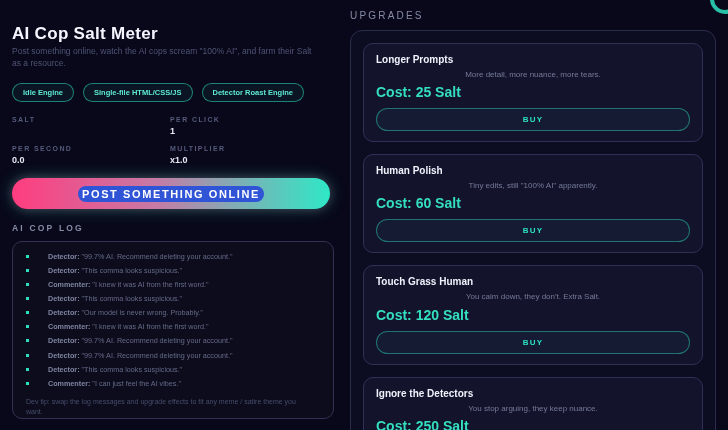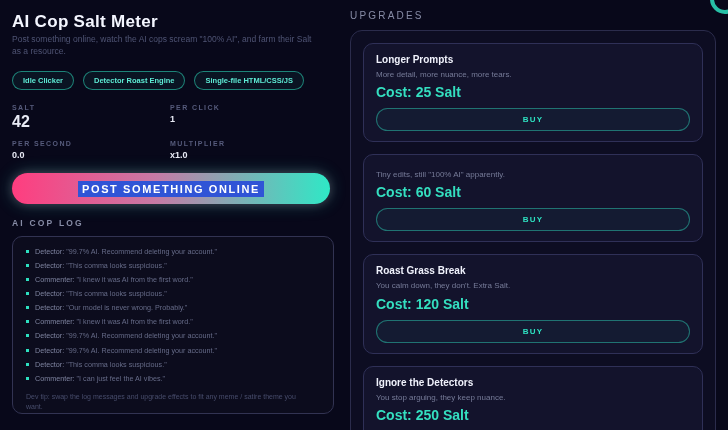--- a/index.html
+++ b/index.html
@@ -9,21 +9,21 @@
     font-family: "Liberation Sans", sans-serif;
     overflow: hidden;
     position: relative;
   }
   .deco-ring {
     position: absolute; top: -16px; right: -12px;
     width: 30px; height: 30px; border-radius: 50%;
     border: 4px solid #2de0c0; opacity: .85;
   }
   
-  .left-col { position: absolute; left: 12px; top: 12px; width: 322px; }
+  .left-col { position: absolute; left: 12px; top: 24px; width: 322px; }
   .page-title { color: #f4f6ff; font-size: 17px; font-weight: bold; letter-spacing: .3px; }
   .subtitle { margin-top: 1px; color: #4f5474; font-size: 8.5px; line-height: 1.45; width: 310px; }
   .badges { display: flex; gap: 9px; margin-top: 13px; }
   .badge {
     border: 1px solid rgba(46,224,192,.55);
     background: rgba(46,224,192,.06);
     color: #5eead4; font-size: 7.5px; font-weight: bold;
     padding: 4px 10px; border-radius: 999px; white-space: nowrap;
   }
   .stats { display: grid; grid-template-columns: 158px 1fr; row-gap: 9px; margin-top: 14px; }
@@ -32,75 +32,74 @@
   .stat-value.big { font-size: 16px; margin-top: 2px; }
   .post-btn {
     display: block; width: 318px; height: 31px; margin-top: 13px;
     border: none; border-radius: 16px; cursor: pointer;
     background: linear-gradient(90deg, #ff3d7f 0%, #c77aa5 45%, #2fe8c6 100%);
     box-shadow: 0 0 16px rgba(46,232,198,.35), 0 0 10px rgba(255,61,127,.25);
     text-align: center;
   }
   .post-btn span {
     color: #ffffff; font-size: 11px; font-weight: bold; letter-spacing: 1.6px;
-    background: #3054d6; padding: 2px 4px;
+    background: #3054d6; padding: 2px 4px; border-radius: 8px;
   }
   .log-title { margin-top: 14px; color: #878ca6; font-size: 8.5px; font-weight: bold; letter-spacing: 2.2px; }
   .log-panel {
     margin-top: 8px; border: 1px solid #323352; border-radius: 10px;
     background: rgba(14,14,32,.7); padding: 11px 13px; height: 178px;
   }
   .log-entry { display: flex; align-items: baseline; margin-bottom: 5.5px; }
   .log-bullet { width: 3px; height: 3px; background: #2de0c0; flex: 0 0 3px; margin-right: 6px; transform: translateY(-1px); }
   .log-text { font-size: 7.2px; line-height: 1.2; }
-  .log-source { color: #7f84a0; font-weight: normal; }
+  .log-source { color: #7f84a0; font-weight: bold; margin-left: 13px; }
   .log-message { color: #666b88; }
   .dev-tip { margin-top: 8px; color: #474c6b; font-size: 7px; line-height: 1.5; width: 280px; }
   
   .right-col { position: absolute; left: 350px; top: 10px; width: 366px; }
   .upgrades-title { color: #878ca6; font-size: 10px; font-weight: normal; letter-spacing: 2.2px; }
   .upgrades-panel {
     margin-top: 9px; border: 1px solid #2b2c4c; border-radius: 12px;
     background: #0d0d22; padding: 12px; 
   }
   .cards-grid { display: grid; grid-template-columns: 1fr; gap: 12px; }
   .card {
     border: 1px solid #2f3057; border-radius: 10px;
     background: #13132c; padding: 10px 12px; min-height: 86px;
   }
   .card-title { color: #f0f2fc; font-size: 10px; font-weight: bold; }
-  .card-desc { margin-top: 4px; color: #767b98; font-size: 8px; line-height: 1.4; }
+  .card-desc { margin-top: 4px; color: #767b98; font-size: 8px; line-height: 1.4; text-align: center; }
   .card-cost { margin-top: 4px; color: #34dfc0; font-size: 14px; font-weight: bold; }
   .buy-btn {
     display: block; width: 100%; margin-top: 8px; padding: 6px 0;
     background: rgba(46,224,192,.04);
     border: 1px solid rgba(46,224,192,.45); border-radius: 999px;
     color: #2de0c0; font-size: 8px; font-weight: bold; letter-spacing: 1.2px;
     font-family: "Liberation Sans", sans-serif; cursor: pointer; text-align: center;
   }
 </style>
 </head>
 <body>
 
 <div class="deco-ring"></div>
 
 <div class="left-col">
   <div class="page-title">AI Cop Salt Meter</div>
   <div class="subtitle">Post something online, watch the AI cops scream "100% AI", and farm their Salt as a resource.</div>
 
   <div class="badges">
-    <span class="badge">Idle Clicker</span>
+    <span class="badge">Idle Engine</span>
+    <span class="badge">Single-file HTML/CSS/JS</span>
     <span class="badge">Detector Roast Engine</span>
-    <span class="badge">Single-file HTML/CSS/JS</span>
   </div>
 
   <div class="stats">
     <div>
       <div class="stat-label">SALT</div>
-      <div class="stat-value big">42</div>
     </div>
     <div>
       <div class="stat-label">PER CLICK</div>
       <div class="stat-value">1</div>
     </div>
     <div>
       <div class="stat-label">PER SECOND</div>
       <div class="stat-value">0.0</div>
     </div>
     <div>
@@ -166,27 +165,28 @@
     <div class="cards-grid">
 
       <div class="card">
         <div class="card-title">Longer Prompts</div>
         <div class="card-desc">More detail, more nuance, more tears.</div>
         <div class="card-cost">Cost: 25 Salt</div>
         <button class="buy-btn">BUY</button>
       </div>
 
       <div class="card">
+        <div class="card-title">Human Polish</div>
         <div class="card-desc">Tiny edits, still "100% AI" apparently.</div>
         <div class="card-cost">Cost: 60 Salt</div>
         <button class="buy-btn">BUY</button>
       </div>
 
       <div class="card">
-        <div class="card-title">Roast Grass Break</div>
+        <div class="card-title">Touch Grass Human</div>
         <div class="card-desc">You calm down, they don't. Extra Salt.</div>
         <div class="card-cost">Cost: 120 Salt</div>
         <button class="buy-btn">BUY</button>
       </div>
 
       <div class="card">
         <div class="card-title">Ignore the Detectors</div>
         <div class="card-desc">You stop arguing, they keep nuance.</div>
         <div class="card-cost">Cost: 250 Salt</div>
         <button class="buy-btn">BUY</button>

